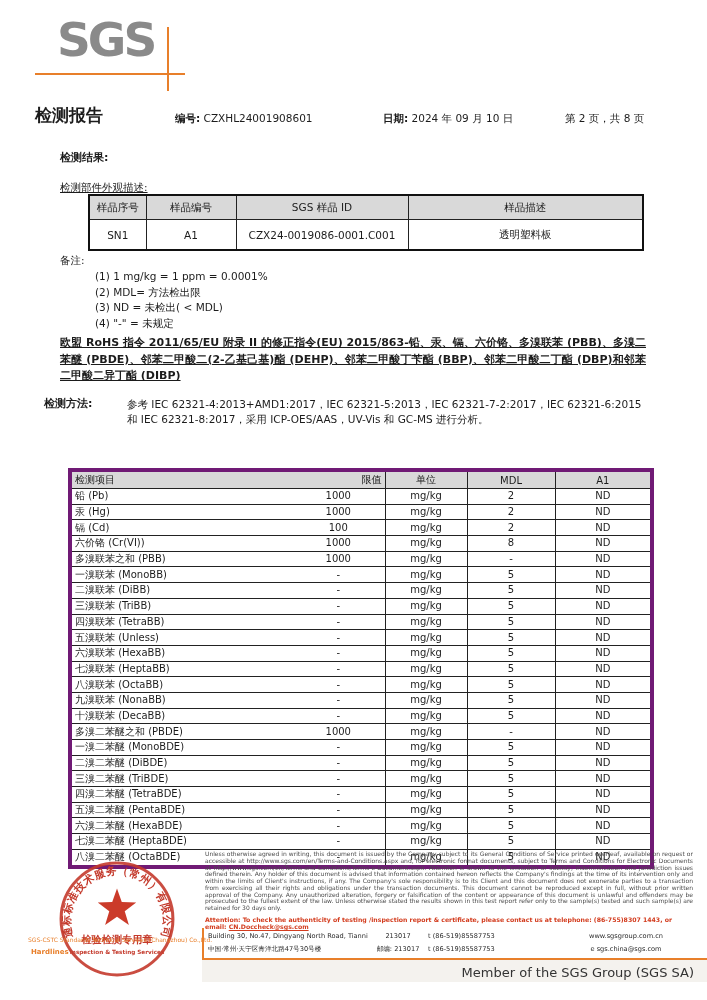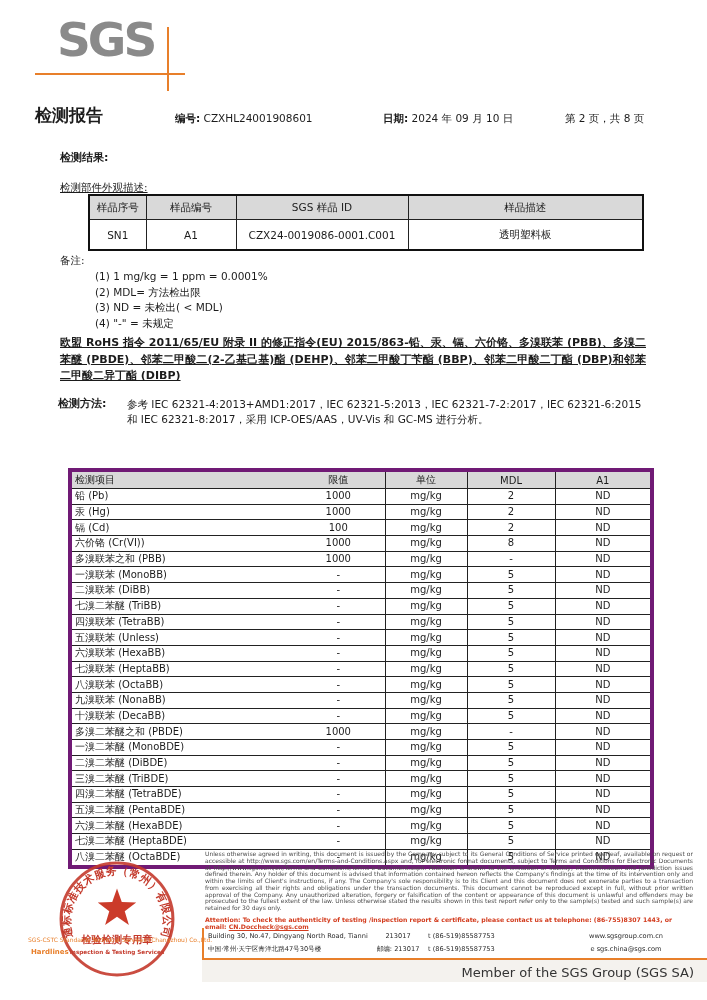--- a/index.html
+++ b/index.html
@@ -30,30 +30,30 @@
 
   
   .notes-heading{position:absolute;left:60px;top:254px;font-size:10.5px;}
   .notes-list{position:absolute;left:95px;top:269px;font-size:10.5px;line-height:15.5px;}
 
   
   .directive{position:absolute;left:60px;top:335px;width:586px;font-size:11px;font-weight:bold;
              line-height:16.5px;text-decoration:underline;text-align:justify;}
 
   
-  .method-label{position:absolute;left:58px;top:396px;font-size:11px;font-weight:bold;}
+  .method-label{position:absolute;left:44px;top:396px;font-size:11px;font-weight:bold;}
   .method-text{position:absolute;left:127px;top:397px;width:520px;font-size:10.5px;line-height:15px;}
 
   
   .rt{position:absolute;left:68px;top:468px;border-collapse:collapse;table-layout:fixed;border:4px solid #701a75;}
   .rt th{background:#d9d9d9;font-size:10px;font-weight:normal;height:16px;border:1px solid #222;padding:0 3px;}
   .rt td{font-size:10px;height:14.7px;border:1px solid #222;text-align:center;padding:0 3px;
          line-height:1;background:#fff;white-space:nowrap;overflow:hidden;}
   .rt th:nth-child(1){text-align:left;border-right:none;}
-  .rt th:nth-child(2){border-left:none;text-align:center;}
+  .rt th:nth-child(2){border-left:none;text-align:right;}
   .rt td:nth-child(1){text-align:left;border-right:none;}
   .rt td:nth-child(2){border-left:none;}
 
   
   .stamp{position:absolute;left:56px;top:858px;width:122px;height:122px;}
   .company-name{position:absolute;left:28px;top:936px;width:200px;font-size:6px;color:#e87f2a;line-height:7px;}
   .division{position:absolute;left:31px;top:948px;font-size:7px;font-weight:bold;color:#e87f2a;}
 
   .fine-print{position:absolute;left:205px;top:851px;width:488px;font-size:6px;line-height:6.75px;
               color:#4c4c4c;text-align:justify;}
@@ -195,21 +195,21 @@
           <td>ND</td>
         </tr>
         <tr>
           <td>二溴联苯 (DiBB)</td>
           <td>-</td>
           <td>mg/kg</td>
           <td>5</td>
           <td>ND</td>
         </tr>
         <tr>
-          <td>七溴二苯醚 (TriBB)</td>
+          <td>三溴联苯 (TriBB)</td>
           <td>-</td>
           <td>mg/kg</td>
           <td>5</td>
           <td>ND</td>
         </tr>
         <tr>
           <td>四溴联苯 (TetraBB)</td>
           <td>-</td>
           <td>mg/kg</td>
           <td>5</td>

